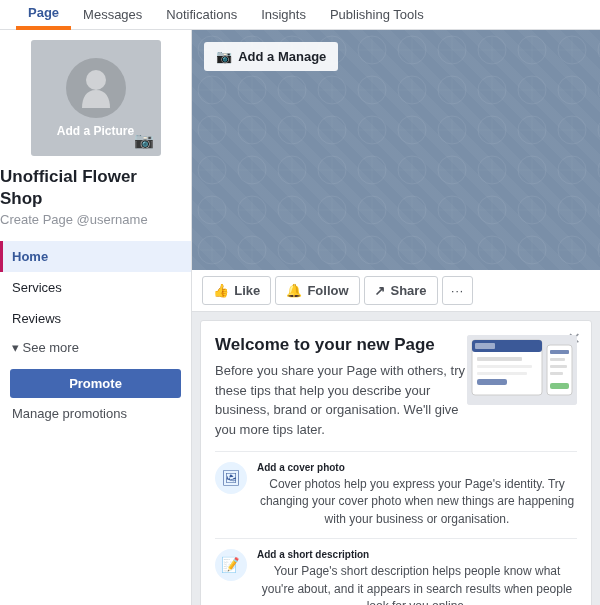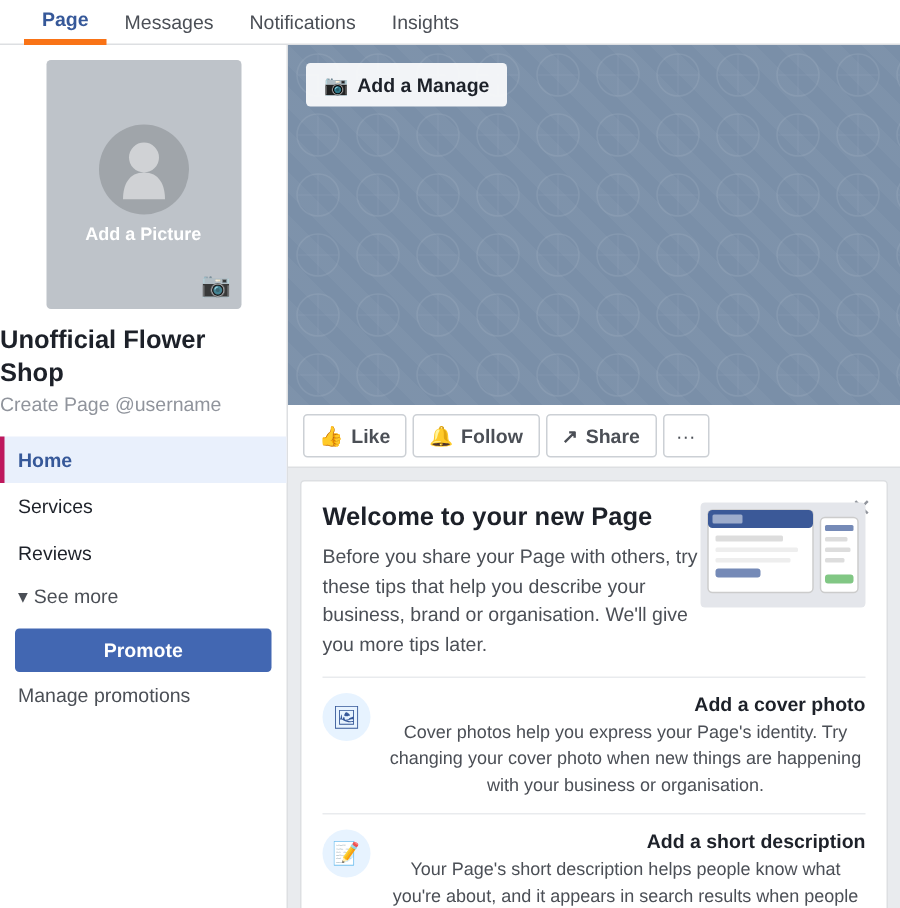--- a/index.html
+++ b/index.html
@@ -45,21 +45,21 @@
     }
 
     
     .profile-pic-area {
       display: flex;
       justify-content: center;
       padding: 10px;
     }
     .profile-pic {
       width: 130px;
-      height: 166px;
+      height: 116px;
       background: #bec3c9;
       border-radius: 3px;
       display: flex;
       flex-direction: column;
       align-items: center;
       justify-content: center;
       position: relative;
       color: #fff;
       cursor: pointer;
     }
@@ -290,41 +290,41 @@
       flex-shrink: 0;
       border-radius: 50%;
       display: flex;
       align-items: center;
       justify-content: center;
       font-size: 15px;
     }
     .tip-icon.blue { background: #e7f3ff; color: #365899; }
     .tip-icon.photo { background: #e7f3ff; color: #365899; }
     .tip-content h4 {
-      font-size: 13px;
+      font-size: 10px;
       font-weight: 700;
       color: #1d2129;
       margin-bottom: 3px;
-      text-align: right;
     }
     .tip-content p {
       font-size: 12px;
       color: #4b4f56;
       line-height: 1.45;
       text-align: center;
     }
   </style>
 </head>
 <body>
 
 <div class="top-nav">
   <div class="top-nav-tab active">Page</div>
   <div class="top-nav-tab">Messages</div>
   <div class="top-nav-tab">Notifications</div>
   <div class="top-nav-tab">Insights</div>
+  <div class="top-nav-tab">Publishing Tools</div>
 </div>
 
 <div class="page-layout">
 
   <div class="sidebar">
     <div class="profile-pic-area">
       <div class="profile-pic">
         <div class="profile-pic-icon">
 
           <svg width="36" height="40" viewBox="0 0 36 40" fill="none">

